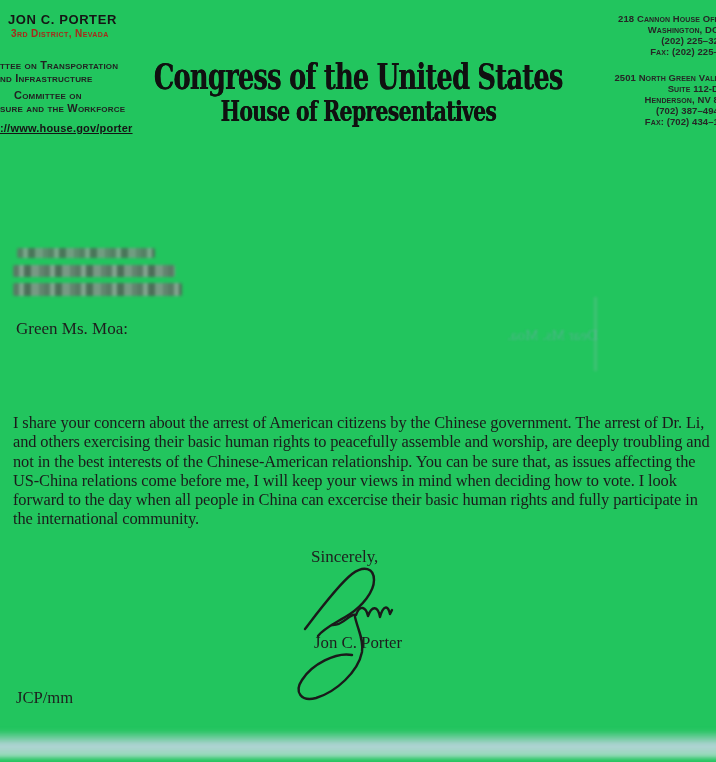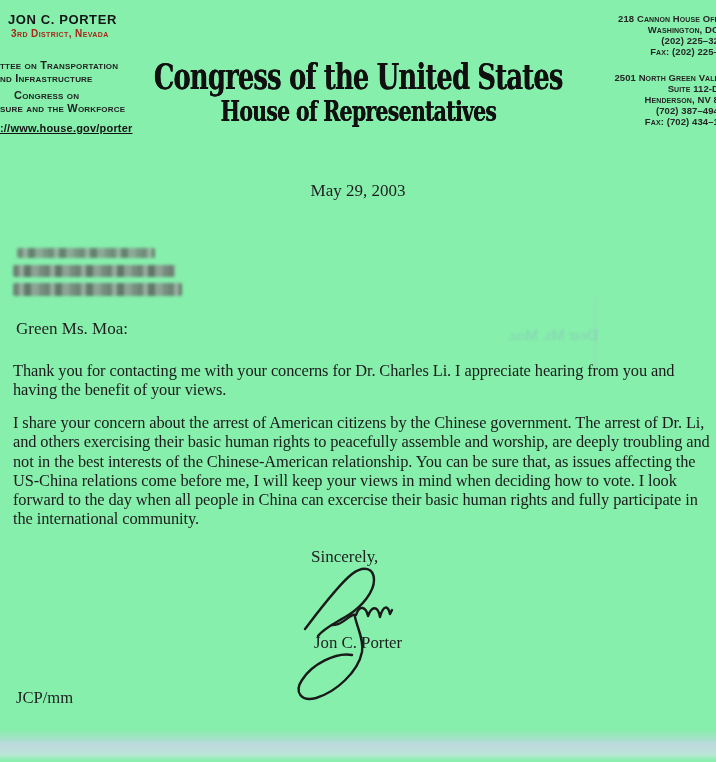--- a/index.html
+++ b/index.html
@@ -1,19 +1,19 @@
 <!DOCTYPE html>
 <html><head>
 <meta charset="utf-8">
 <style>
   html,body{margin:0;padding:0;background:#e9e9e9;}
   .page{
     position:relative;
     width:716px;height:762px;
-    background:#86efac;
+    background:#22c55e;
     overflow:hidden;
     font-family:"Liberation Serif", serif;
     color:#1e1e1e;
     box-shadow:0 0 4px rgba(0,0,0,.2);
   }
   
   .lh-left{
     position:absolute;top:12px;left:0;
     font-family:"Liberation Sans", sans-serif;
     color:#151515;
@@ -123,21 +123,21 @@
 <body>
 
 <div class="page">
 
   <div class="lh-left">
     <div class="lh-name">JON C. PORTER</div>
     <div class="lh-district" id="district" style="color: rgb(168, 40, 26);">3rd District, Nevada</div>
     <div class="lh-committees">
       <div class="cmt-line">ttee on Transportation</div>
       <div class="cmt-line">nd Infrastructure</div>
-      <div class="cmt-line cmt-indent">Congress on</div>
+      <div class="cmt-line cmt-indent">Committee on</div>
       <div class="cmt-line">sure and the Workforce</div>
     </div>
     <div class="lh-site">://www.house.gov/porter</div>
   </div>
 
   <div class="masthead">
     <span class="m1">Congress of the United States</span>
     <span class="m2"><span>House of Representatives</span></span>
   </div>
 
@@ -150,33 +150,31 @@
     </div>
     <div class="blk2">
       <div>2501 North Green Vall</div>
       <div>Suite 112-D</div>
       <div>Henderson, NV 8</div>
       <div>(702) 387–494</div>
       <div>Fax: (702) 434–1</div>
     </div>
   </div>
 
-  <div class="date-line">May 29, 2003</div>
 
   <div class="redact-block">
     <div class="redact r1"></div>
     <div class="redact r2"></div>
     <div class="redact r3"></div>
   </div>
 
   <div class="bleed">Dear Ms. Moa.</div>
   <div class="crease"></div>
 
   <div class="salutation">Green Ms. Moa:</div>
-  <div class="para p1">Thank you for contacting me with your concerns for Dr. Charles Li. I appreciate hearing from you and having the benefit of your views.</div>
   <div class="para p2">I share your concern about the arrest of American citizens by the Chinese government. The arrest of Dr. Li, and others exercising their basic human rights to peacefully assemble and worship, are deeply troubling and not in the best interests of the Chinese-American relationship. You can be sure that, as issues affecting the US-China relations come before me, I will keep your views in mind when deciding how to vote. I look forward to the day when all people in China can excercise their basic human rights and fully participate in the international community.</div>
 
   <div class="closing">Sincerely,</div>
   <svg class="sig-svg" viewBox="0 0 220 150" aria-hidden="true">
     <g fill="none" stroke="#1a1a1a" stroke-width="2.4" stroke-linecap="round" stroke-linejoin="round">
       <path d="M 37 69
                C 50 52, 70 25, 84 14
                C 96 5, 106 8, 106 20
                C 106 32, 94 46, 82 54
                C 68 63, 56 68, 50 76"></path>

